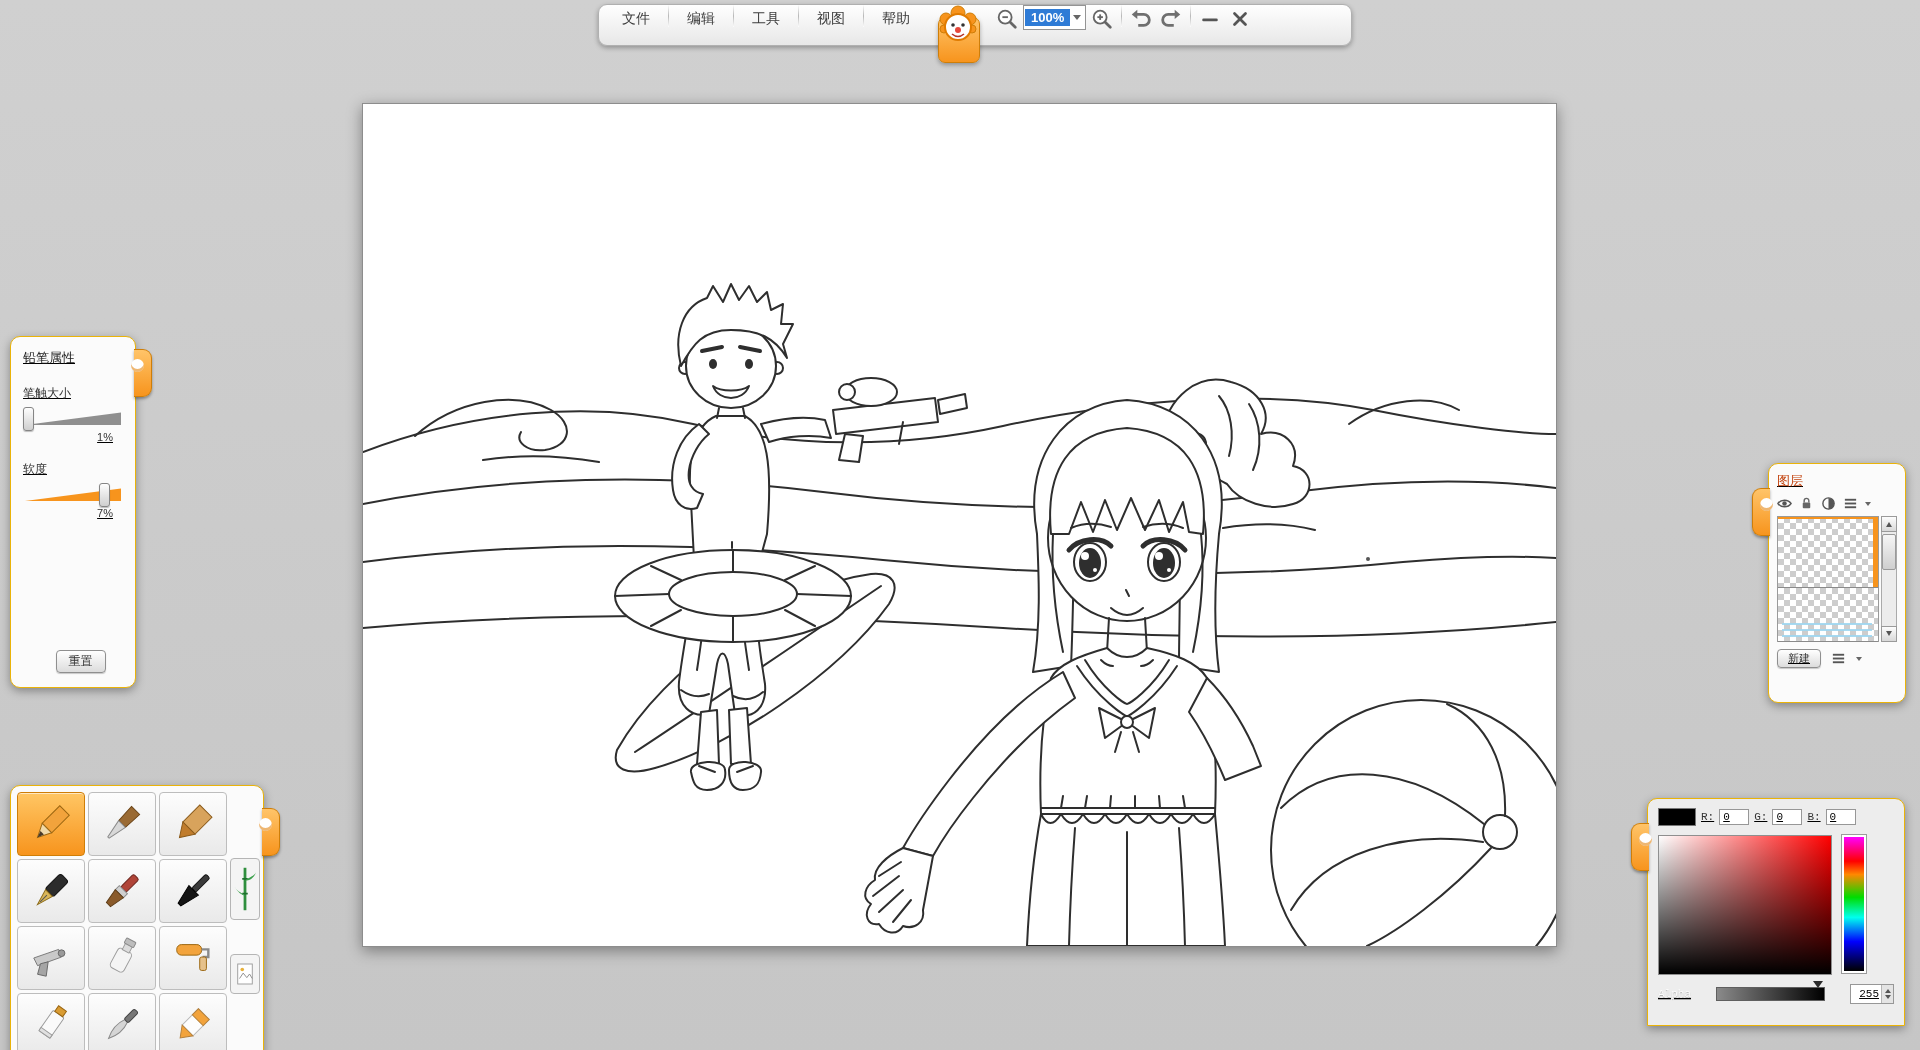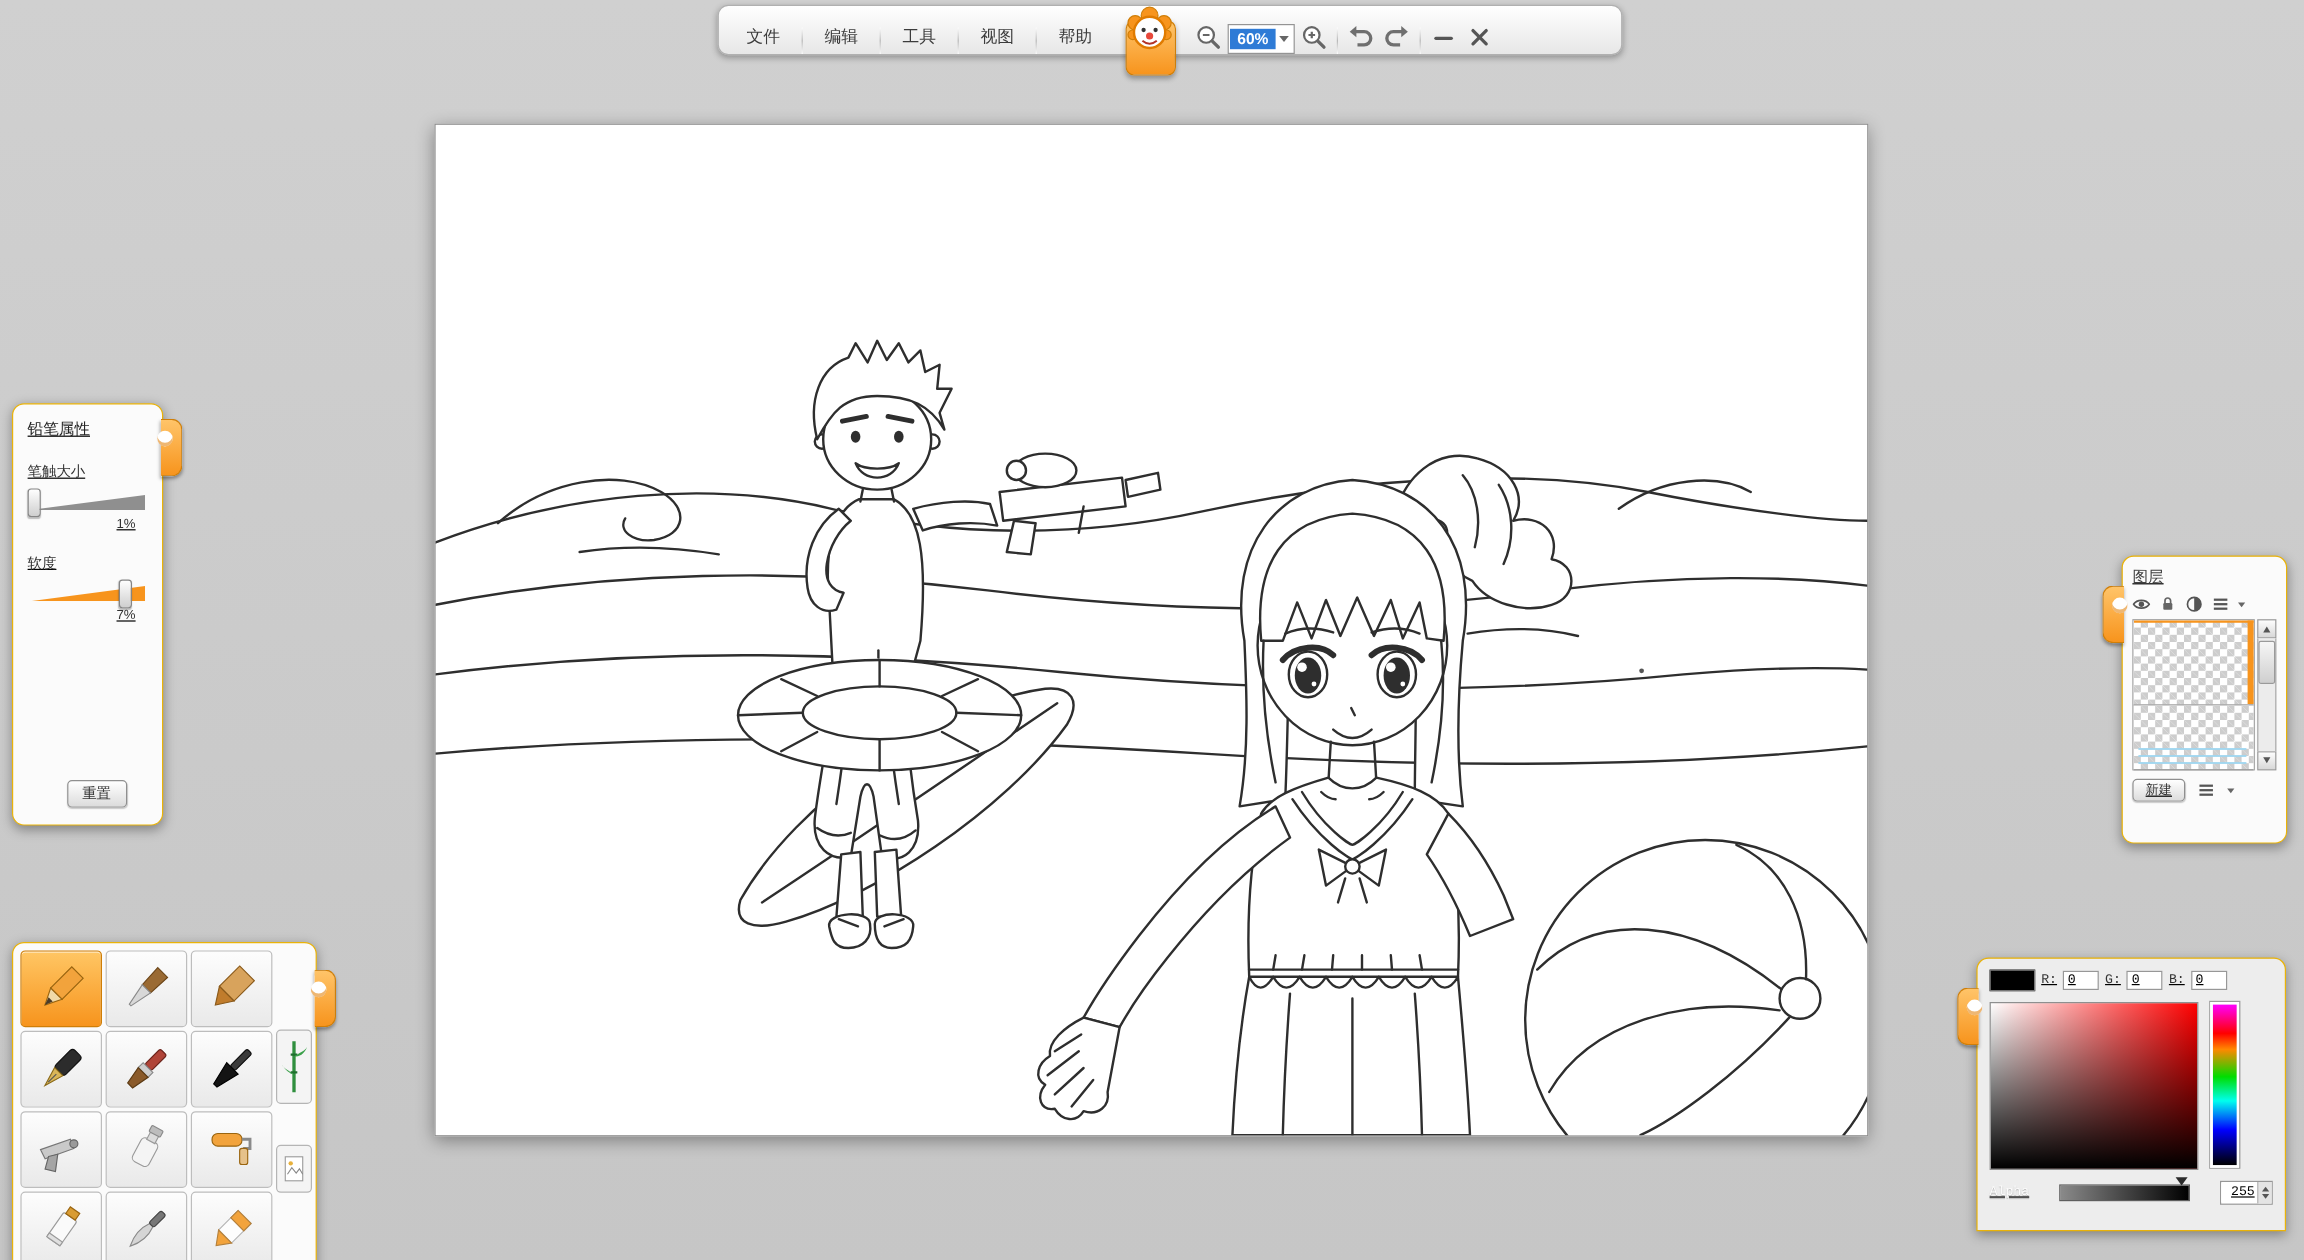--- a/index.html
+++ b/index.html
@@ -24,21 +24,21 @@
   .side-tab.right::after{left:-3px;}
   .side-tab.left::after{right:-3px;}
   .btn{font-size:12px;color:#333;padding:2px 12px;border:1px solid #8f8f8f;border-radius:4px;
     background:linear-gradient(#ffffff,#dcdcdc);box-shadow:0 1px 1px rgba(0,0,0,.2);cursor:default;}
   
   .toolbar{
     position:absolute;left:598px;top:4px;height:40px;width:732px;
     background:linear-gradient(#ffffff,#e7e7e7);
     border:1px solid #b0b0b0;border-radius:9px;
     box-shadow:0 2px 5px rgba(0,0,0,.3);
-    display:flex;align-items:flex-end;padding:0 10px;gap:2px;z-index:20;overflow:visible;
+    display:flex;align-items:flex-start;padding:0 10px;gap:2px;z-index:20;overflow:visible;
   }
   .menu-item{font-size:14px;color:#3c3c3c;padding:5px 13px;border-radius:4px;white-space:nowrap;}
   .tb-sep{width:1px;height:22px;background:linear-gradient(#fdfdfd,#b8b8b8,#fdfdfd);margin:0 3px;flex:none;}
   .tool-btn{width:28px;height:28px;display:flex;align-items:center;justify-content:center;flex:none;}
   .logo-tab{position:relative;width:50px;height:58px;margin:0 8px;flex:none;align-self:flex-start;}
   .logo-tab .tab-bg{position:absolute;left:5px;top:12px;width:40px;height:44px;
     background:linear-gradient(#ffc469,#f7941d);border:1px solid #cf7e08;border-radius:7px;
     box-shadow:0 2px 4px rgba(0,0,0,.3);}
   .logo-tab svg{position:absolute;left:5px;top:-1px;width:40px;height:42px;}
   .zoom-field{display:flex;align-items:center;background:#fff;border:1px solid #949494;height:21px;
@@ -69,21 +69,21 @@
   .tool-grid{display:grid;grid-template-columns:repeat(3,68px);grid-auto-rows:64px;gap:3px;padding:6px;}
   .cell{background:linear-gradient(#fdfdfd,#e9e9e9);border:1px solid #bdbdbd;border-radius:4px;
     display:flex;align-items:center;justify-content:center;}
   .cell svg{width:46px;height:46px;}
   .cell.selected{background:linear-gradient(#ffc664,#f7941d);border-color:#cf7e08;
     box-shadow:inset 0 1px 0 rgba(255,255,255,.6);}
   .side-tile{position:absolute;background:#f4f4f4;border:1px solid #b5b5b5;border-radius:4px;
     display:flex;align-items:center;justify-content:center;}
   
   .layers-panel{left:1768px;top:463px;width:138px;height:240px;padding:8px;box-sizing:border-box;}
-  .lp-title{font-size:13px;color:#404040;}
+  .lp-title{font-size:13px;color:#c2410c;}
   .lp-icons{display:flex;align-items:center;gap:7px;margin:6px 0 5px 0;}
   .lp-icons svg{display:block;}
   .mini-dd{border:3.5px solid transparent;border-top:4.5px solid #666;margin-top:4px;}
   .layer-list{display:flex;height:126px;}
   .layer-col{width:100px;border:1px solid #9a9a9a;background:#e8e8e8;display:flex;flex-direction:column;}
   .layer-item{position:relative;flex:none;border-bottom:1px solid #8a8a8a;
     background-image:
       linear-gradient(45deg,#cdcdcd 25%,transparent 25%,transparent 75%,#cdcdcd 75%),
       linear-gradient(45deg,#cdcdcd 25%,transparent 25%,transparent 75%,#cdcdcd 75%);
     background-size:12px 12px;background-position:0 0,6px 6px;background-color:#fff;}
@@ -266,21 +266,21 @@
   </div>
 
   <div class="tool-btn">
     <svg viewBox="0 0 26 26" width="24" height="24">
       <circle cx="11" cy="11" r="7" fill="#fff" stroke="#666" stroke-width="2"></circle>
       <line x1="8" y1="11" x2="14" y2="11" stroke="#666" stroke-width="2"></line>
       <line x1="16.5" y1="16.5" x2="22" y2="22" stroke="#666" stroke-width="3" stroke-linecap="round"></line>
     </svg>
   </div>
   <div class="zoom-field">
-    <span class="zoom-val">60%</span>
+    <span class="zoom-val">100%</span>
     <span class="dd-arrow"></span>
   </div>
   <div class="tool-btn">
     <svg viewBox="0 0 26 26" width="24" height="24">
       <circle cx="11" cy="11" r="7" fill="#fff" stroke="#666" stroke-width="2"></circle>
       <line x1="8" y1="11" x2="14" y2="11" stroke="#666" stroke-width="2"></line>
       <line x1="11" y1="8" x2="11" y2="14" stroke="#666" stroke-width="2"></line>
       <line x1="16.5" y1="16.5" x2="22" y2="22" stroke="#666" stroke-width="3" stroke-linecap="round"></line>
     </svg>
   </div>

